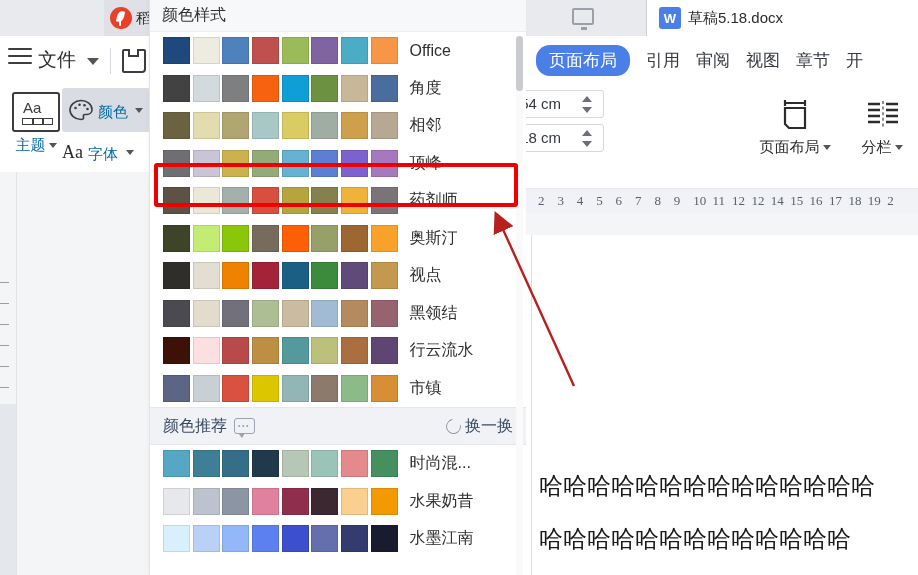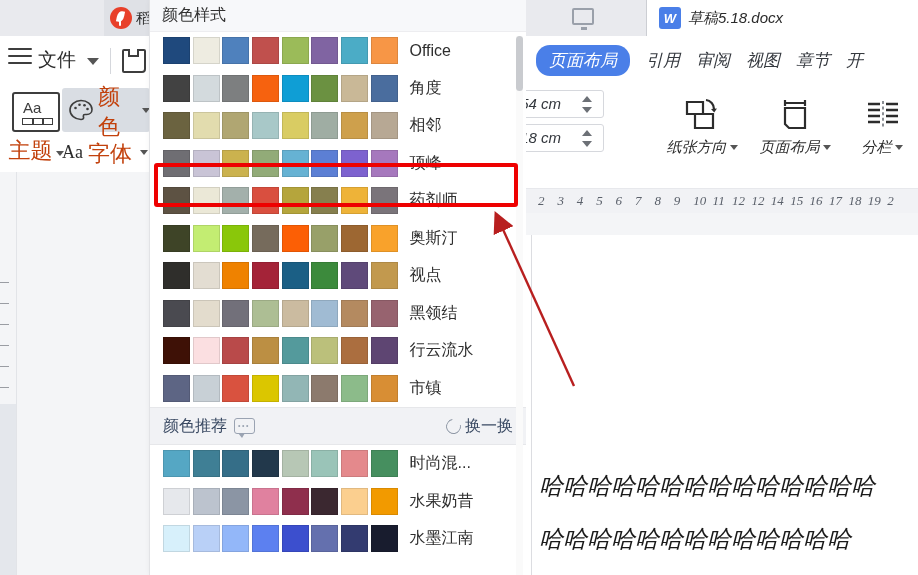--- a/index.html
+++ b/index.html
@@ -44,21 +44,21 @@
   .rb-theme{position:absolute;left:6px;top:4px;width:60px;height:76px;text-align:center;}
   .rb-theme .glyph{width:48px;height:40px;margin:2px auto 0;border:2px solid #3d3d3d;
     border-radius:3px;box-sizing:border-box;position:relative;}
   .rb-theme .glyph span{position:absolute;left:9px;top:5px;font-size:15px;color:#3d3d3d;letter-spacing:0px;}
   .rb-theme .glyph em{position:absolute;bottom:5px;left:8px;width:31px;height:7px;
     border:1.5px solid #3d3d3d;box-sizing:border-box;}
   .rb-theme .glyph em:before,.rb-theme .glyph em:after{content:"";position:absolute;top:-1.5px;
     width:1.5px;height:7px;background:#3d3d3d;}
   .rb-theme .glyph em:before{left:9px;}
   .rb-theme .glyph em:after{left:19px;}
-  .rb-label{font-size:22px;color:#c2410c;margin-top:4px;display:inline-block;}
+  .rb-label{font-size:15px;color:#0369a1;margin-top:4px;display:inline-block;}
   .mini-caret{display:inline-block;width:0;height:0;vertical-align:middle;margin-left:3px;
     border-left:4px solid transparent;border-right:4px solid transparent;border-top:5px solid #555;}
 
   .rb-color{position:absolute;left:62px;top:2px;width:88px;height:44px;background:#d9dde3;
     border-radius:3px;display:flex;align-items:center;padding-left:6px;box-sizing:border-box;gap:4px;}
   .palette-ico{width:26px;height:22px;position:relative;flex:0 0 auto;}
   .rb-font{position:absolute;left:62px;top:52px;height:28px;display:flex;align-items:center;gap:5px;}
   .aa-glyph{font-size:18px;color:#2c2c2c;font-family:"Liberation Serif",serif;}
 
   
@@ -99,21 +99,21 @@
     border-top-color:transparent;transform:rotate(35deg);box-sizing:border-box;}
   .rec-action{font-size:16px;color:#3a4a63;}
 
   .rec-list{position:absolute;left:0;width:376px;}
 
   
   .panel-scroll{position:absolute;right:3px;top:36px;width:7px;height:539px;background:#fafafa;z-index:9;}
   .panel-thumb{position:absolute;right:3px;top:36px;width:7px;height:55px;background:#c9cbcf;border-radius:4px;z-index:10;}
 
   
-  .app-right{position:absolute;left:526px;top:0;width:392px;height:575px;background:#fff;overflow:hidden;font-style:italic;}
+  .app-right{position:absolute;left:526px;top:0;width:392px;height:575px;background:#fff;overflow:hidden;}
   .r-tabstrip{position:absolute;left:0;top:0;width:392px;height:36px;background:#e9eaee;}
   .r-monitor{position:absolute;left:46px;top:8px;width:22px;height:17px;
     border:2px solid #9aa0aa;border-radius:2px;box-sizing:border-box;}
   .r-monitor:after{content:"";position:absolute;left:7px;top:17px;width:6px;height:3px;background:#9aa0aa;}
   .r-tabdiv{position:absolute;left:120px;top:0;width:1px;height:36px;background:#ccced3;}
   .r-doctab{position:absolute;left:121px;top:0;width:271px;height:36px;background:#fff;
     display:flex;align-items:center;gap:7px;padding-left:12px;box-sizing:border-box;}
   .w-logo{width:22px;height:22px;border-radius:3px;background:#4a7fe8;position:relative;flex:0 0 auto;}
   .w-logo:after{content:"W";position:absolute;left:0;top:0;width:22px;height:22px;
     color:#fff;font-size:13px;font-weight:bold;display:flex;align-items:center;justify-content:center;}
@@ -426,31 +426,20 @@
         <span class="val">.54 cm</span>
         <span class="ar up"></span>
         <span class="ar dn"></span>
       </div>
       <div class="spin" style="left:-18px;top:40px;">
         <span class="val">.18 cm</span>
         <span class="ar up"></span>
         <span class="ar dn"></span>
       </div>
 
-      <div class="rcmd" style="left:138px;top:8px;">
-        <div class="cglyph">
-          <svg viewBox="0 0 48 46" width="48" height="46">
-            <path d="M9 10 h16 v12 h-16 z" fill="none" stroke="#2c2c2c" stroke-width="2.2"></path>
-            <path d="M17 22 h18 v14 h-18 z" fill="none" stroke="#2c2c2c" stroke-width="2.2"></path>
-            <path d="M28 8 a9 9 0 0 1 8 9" fill="none" stroke="#2c2c2c" stroke-width="2.2"></path>
-            <path d="M33 17 l3.2 3.6 L39 16.4 z" fill="#2c2c2c"></path>
-          </svg>
-        </div>
-        <span class="clabel">纸张方向</span><span class="mini-caret"></span>
-      </div>
 
       <div class="rcmd" style="left:231px;top:8px;">
         <div class="cglyph">
           <svg viewBox="0 0 48 46" width="48" height="46">
             <path d="M14 11 h20 M14 8 v6 M34 8 v6" stroke="#2c2c2c" stroke-width="2.2" fill="none"></path>
             <path d="M14 16 h20 v20 h-16 l-4 -4 z" fill="none" stroke="#2c2c2c" stroke-width="2.2"></path>
           </svg>
         </div>
         <span class="clabel">页面布局</span><span class="mini-caret"></span>
       </div>

